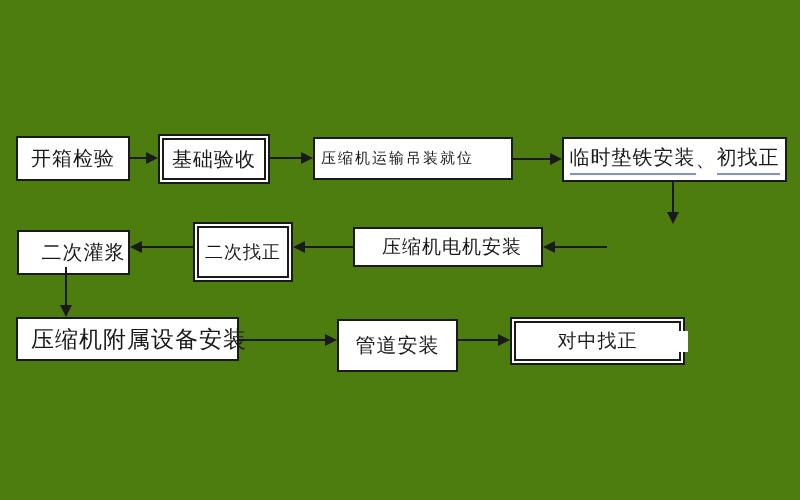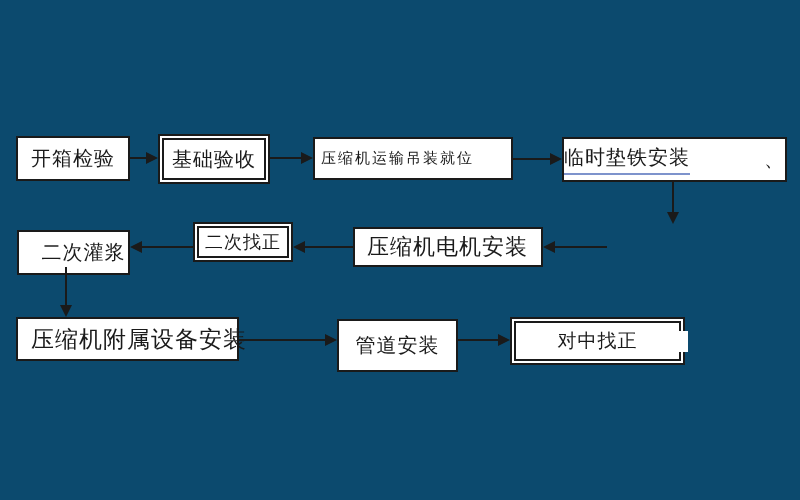--- a/index.html
+++ b/index.html
@@ -1,20 +1,20 @@
 <!DOCTYPE html>
 <html><head>
 <meta charset="utf-8">
 <style>
   html, body { margin: 0; padding: 0; background: #ffffff; }
   .canvas {
     position: relative;
     width: 800px;
     height: 500px;
-    background: #0c4a6e;
+    background: #4d7c0f;
     font-family: Liberation Mono, monospace;
     color: #1a1a1a;
     overflow: hidden;
   }
   .node {
     position: absolute;
     box-sizing: border-box;
     border: 2px solid #1a1a1a;
     background: #ffffff;
     display: flex;
@@ -33,24 +33,24 @@
     border: 2px solid #1a1a1a;
     display: flex;
     align-items: center;
     justify-content: center;
     white-space: nowrap;
   }
   
   #n1  { left: 16px;  top: 136px; width: 114px; height: 45px; }
   #n2  { left: 158px; top: 134px; width: 112px; height: 50px; }
   #n3  { left: 313px; top: 137px; width: 200px; height: 43px; font-size: 15px; padding-left: 6px; letter-spacing: 2px; }
-  #n4  { left: 562px; top: 137px; width: 225px; height: 45px; font-size: 20px; justify-content: space-between; }
+  #n4  { left: 562px; top: 137px; width: 225px; height: 45px; font-size: 20px; }
   #n5  { left: 607px; top: 224px; width: 176px; height: 44px; font-size: 19px; }
-  #n6  { left: 353px; top: 227px; width: 190px; height: 40px; font-size: 22px; padding-left: 12px; }
-  #n7  { left: 193px; top: 222px; width: 100px; height: 40px; font-size: 18px; }
+  #n6  { left: 353px; top: 227px; width: 190px; height: 40px; font-size: 19px; padding-left: 27px; }
+  #n7  { left: 193px; top: 222px; width: 100px; height: 60px; font-size: 18px; }
   #n8  { left: 17px;  top: 230px; width: 113px; height: 45px; padding-left: 20px; }
   #n9  { left: 16px;  top: 317px; width: 223px; height: 44px; font-size: 23px; padding-left: 13px; }
   #n10 { left: 337px; top: 319px; width: 121px; height: 53px; }
   #n11 { left: 510px; top: 317px; width: 175px; height: 48px; font-size: 19px; }
 
   .ul { border-bottom: 2px solid #7e93cc; padding-bottom: 2px; }
 
   .hline { position: absolute; height: 2px; background: #1a1a1a; }
   .vline { position: absolute; width: 2px; background: #1a1a1a; }
   .tri-r { position: absolute; width: 0; height: 0;
@@ -88,20 +88,21 @@
 
   <div class="node double" id="n2">
     <div class="dinner">基础验收</div>
   </div>
 
   <div class="node left-align" id="n3">压缩机运输吊装就位</div>
 
   <div class="node" id="n4">
     <span class="ul">临时垫铁安装</span>
       <span>、</span>
+      <span class="ul">初找正</span>
   </div>
 
 
   <div class="node left-align" id="n6">压缩机电机安装</div>
 
   <div class="node double" id="n7">
     <div class="dinner">二次找正</div>
   </div>
 
   <div class="node" id="n8">二次灌浆</div>

